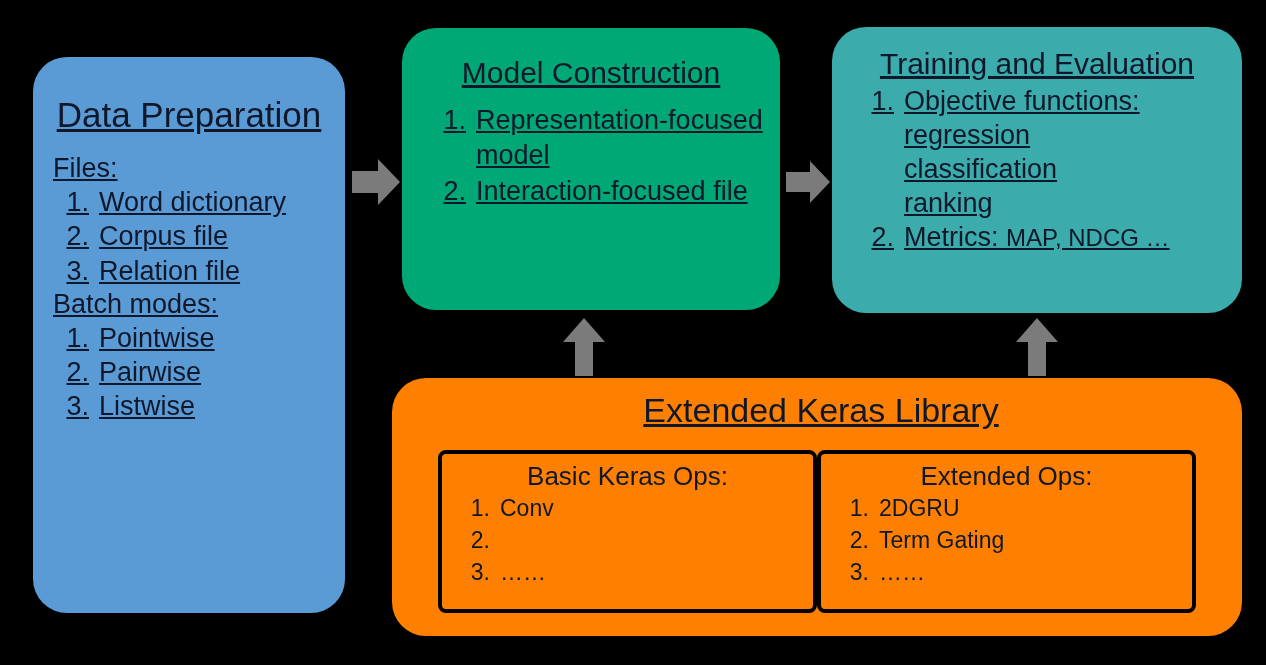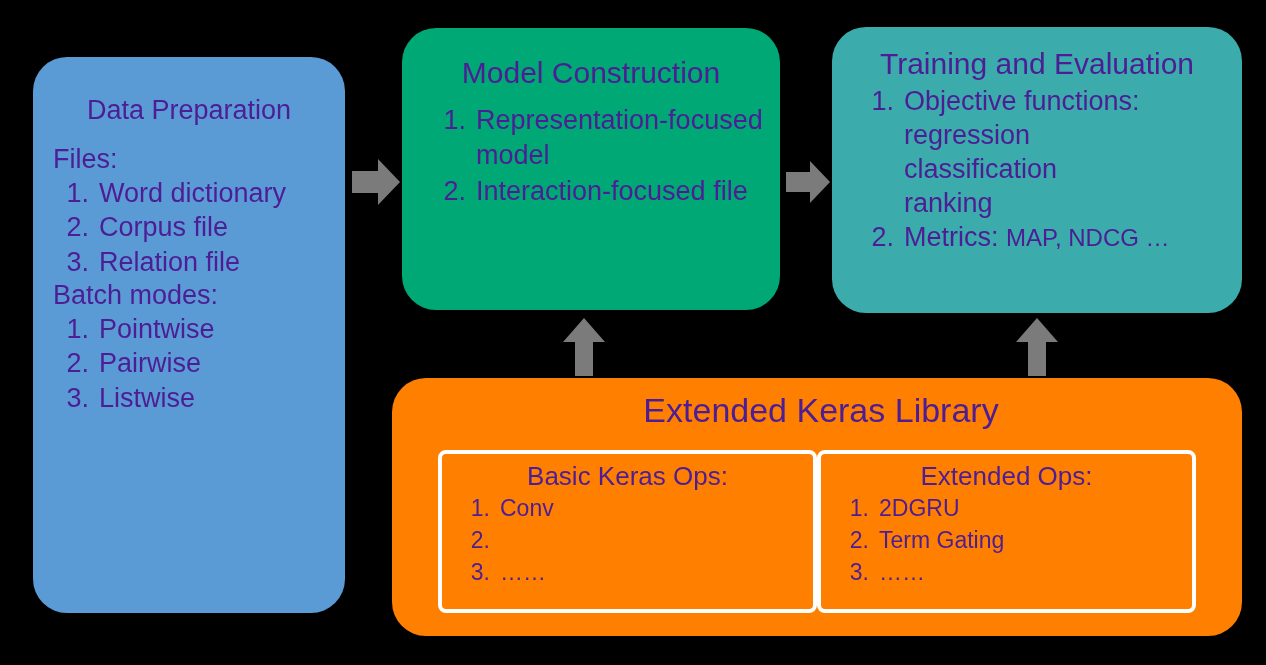--- a/index.html
+++ b/index.html
@@ -18,33 +18,34 @@
   #canvas {
     position: absolute;
     inset: 0;
     width: 1266px;
     height: 665px;
   }
   .card {
     position: absolute;
     box-sizing: border-box;
     border-radius: 34px;
-    color: #4c1d95;
+    color: #0f172a;
+    text-decoration: underline;
   }
   
   #card-data-prep {
     left: 33px;
     top: 57px;
     width: 312px;
     height: 556px;
     background: var(--c-blue);
     padding: 38px 14px 0 14px;
   }
   #card-data-prep .card-title {
-    font-size: 27px;
+    font-size: 35px;
     text-align: center;
     line-height: 1.12;
     margin: 0 0 18px 0;
     font-weight: 400;
   }
   .lead {
     font-size: 27px;
     line-height: 1.22;
     margin: 0 0 0 6px;
     font-weight: 400;
@@ -146,21 +147,21 @@
     top: 72px;
     display: flex;
     justify-content: space-between;
     padding: 0 46px;
     box-sizing: border-box;
   }
   .ops-box {
     box-sizing: border-box;
     width: 430px;
     height: 163px;
-    border: 4px solid #ffffff;
+    border: 4px solid #000000;
     border-radius: 8px;
     padding: 8px 10px 0 10px;
   }
   .ops-box .ops-title {
     font-size: 26px;
     text-align: center;
     margin: 0 0 2px 0;
     line-height: 1.12;
     font-weight: 400;
   }

